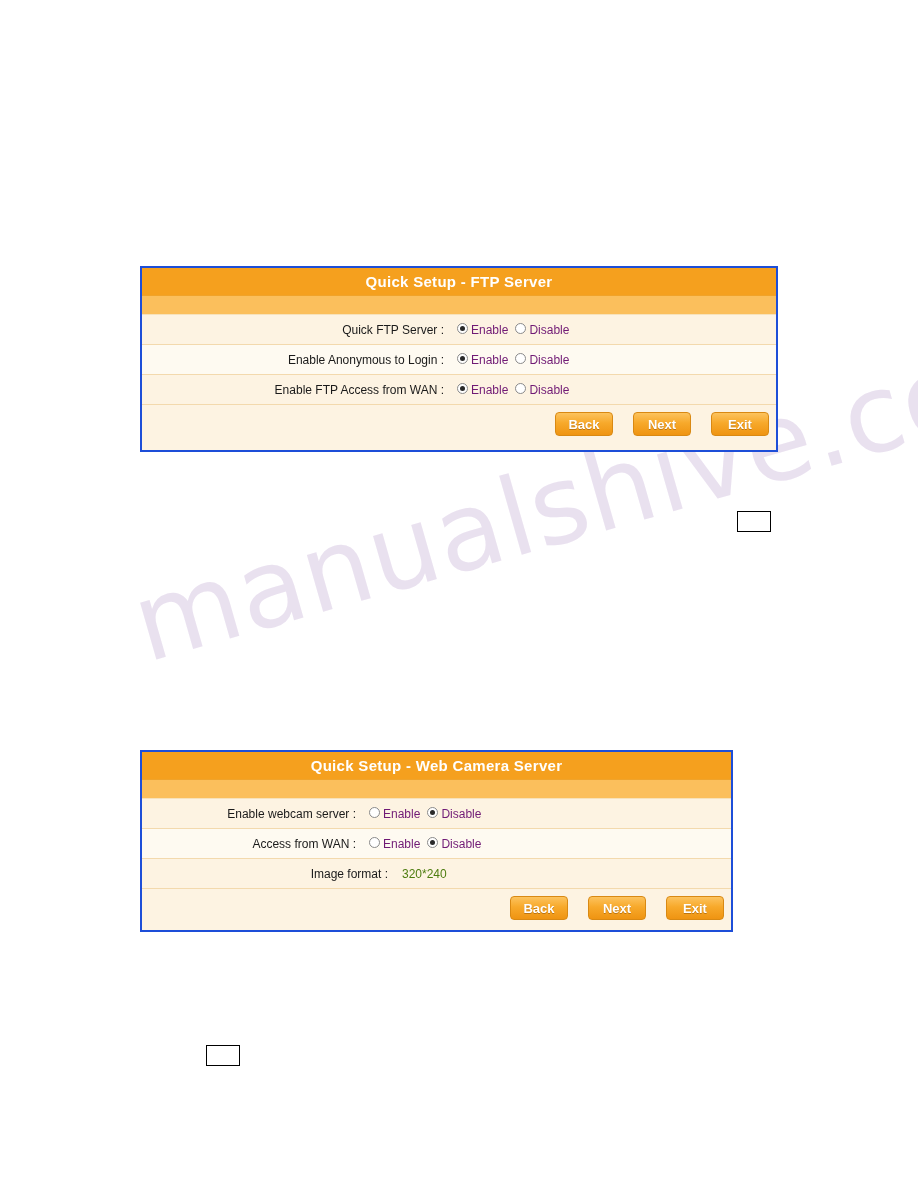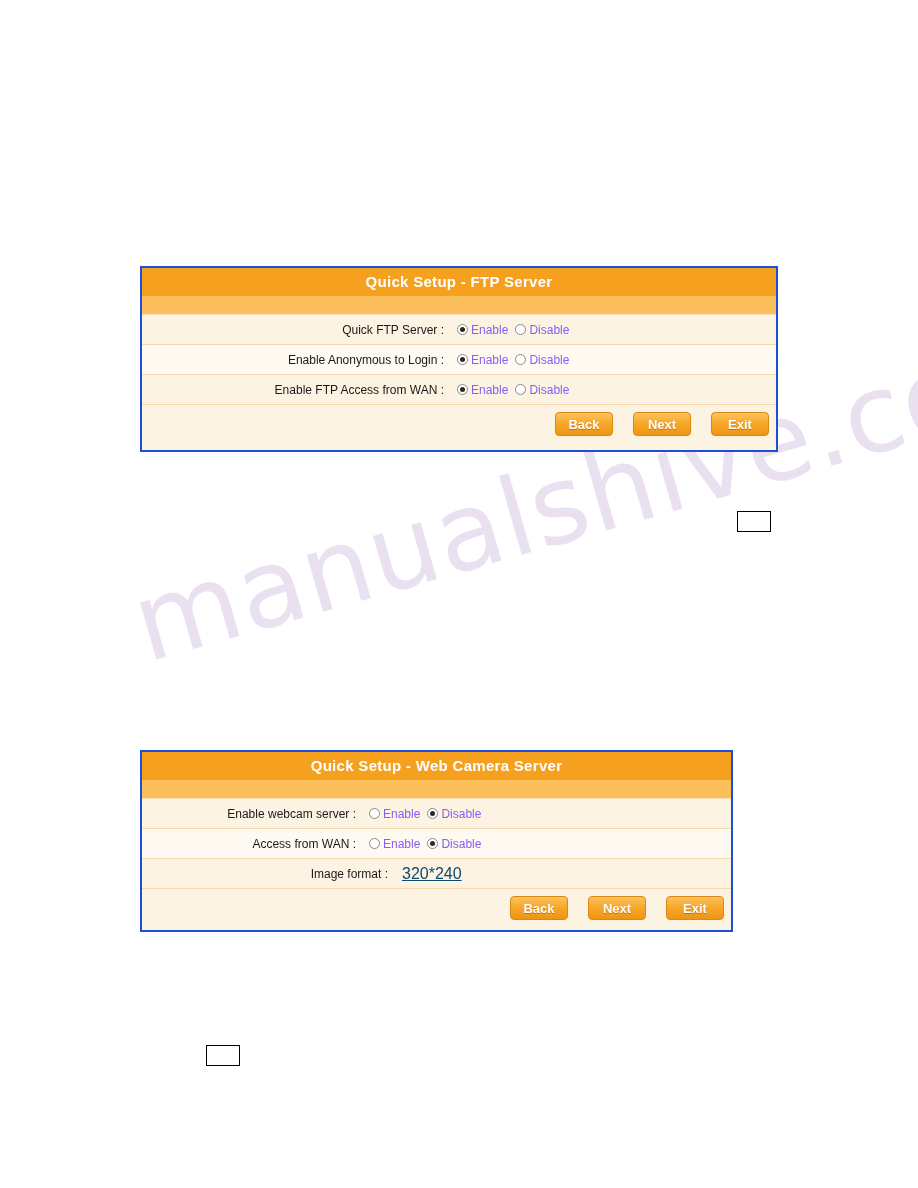--- a/index.html
+++ b/index.html
@@ -90,24 +90,24 @@
     align-items: center;
     gap: 0px;
     white-space: nowrap;
   }
   .radio-group {
     display: flex;
     align-items: center;
   }
   .radio-opt {
     display: flex;
-    align-items: center;
+    align-items: flex-start;
     margin-right: 7px;
     font-size: 12px;
-    color: #8b5cf6;
+    color: #701a75;
   }
   .radio {
     width: 11px;
     height: 11px;
     border-radius: 50%;
     border: 1px solid #8a8a8a;
     background: #ffffff;
     display: inline-block;
     position: relative;
     margin-right: 3px;
@@ -115,24 +115,23 @@
   }
   .radio.checked::after {
     content: "";
     position: absolute;
     left: 2px; top: 2px;
     width: 5px; height: 5px;
     border-radius: 50%;
     background: #2a2a2a;
   }
   .plain-value {
-    font-size: 16px;
-    color: #0c4a6e;
+    font-size: 12px;
+    color: #4d7c0f;
     padding-left: 1px;
-    text-decoration: underline;
   }
 
   
   .btn-bar {
     height: 38px;
     display: flex;
     align-items: center;
     justify-content: flex-end;
     padding-right: 7px;
     background: #fdf3e2;

